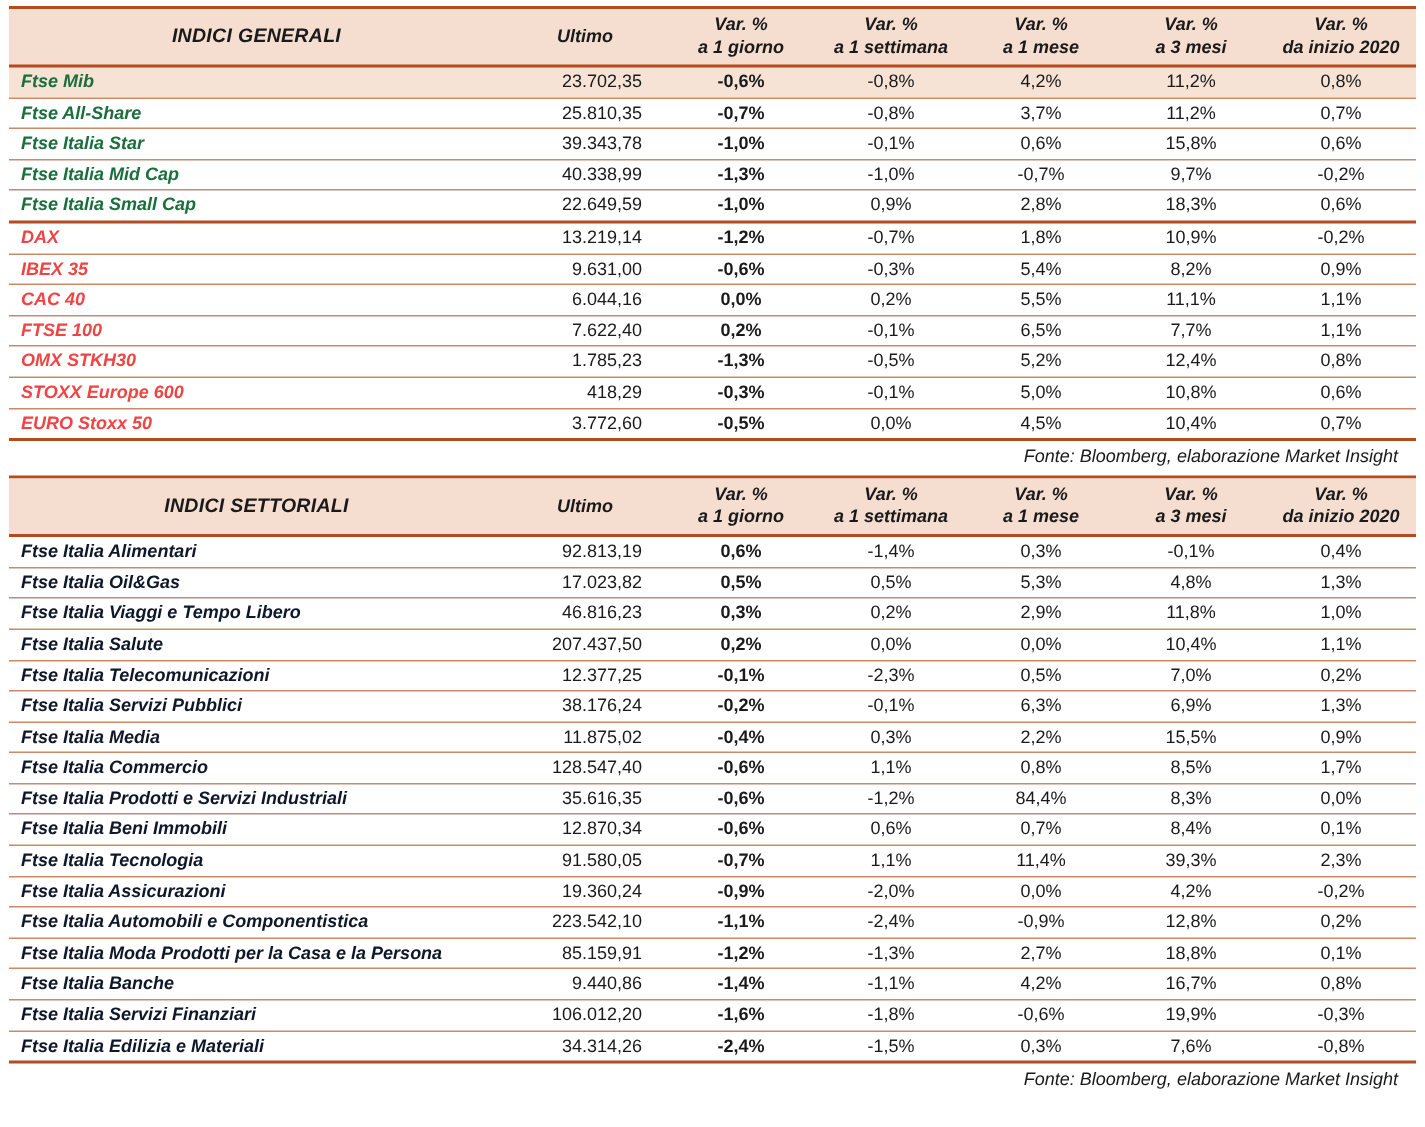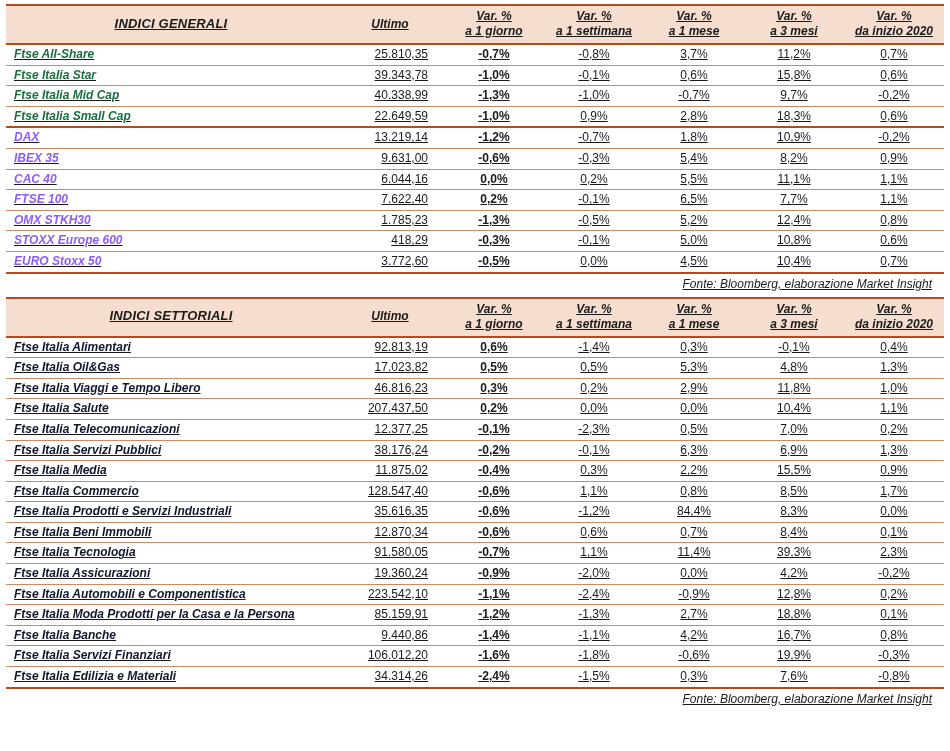--- a/index.html
+++ b/index.html
@@ -14,21 +14,20 @@
     font-size: 12px;
     color: #1a1a1a;
     overflow: hidden;
   }
   .page {
     width: 942px;
     height: 751px;
     position: relative;
     box-sizing: border-box;
     padding: 4px 6px 0 6px;
-    text-decoration: underline;
   }
   .block {
     width: 938px;
     border-top: 2px solid #b44a1e;
     border-bottom: 2px solid #b44a1e;
     box-sizing: border-box;
     margin-bottom: 0;
   }
   table {
     width: 100%;
@@ -81,21 +80,21 @@
   }
   td.name {
     font-weight: bold;
     font-style: italic;
     color: #1a6f3c;
     text-align: left;
     padding-left: 8px;
   }
   .block.settoriali td.name { color: #0f172a; }
   td.name.dark {
-    color: #8b5cf6;
+    color: #ef4444;
   }
   td.last {
     text-align: right;
     padding-right: 16px;
   }
   td.var {
     text-align: center;
   }
   td.var.bold {
     font-weight: bold;
@@ -150,20 +149,29 @@
             <span class="l1">Var. %</span>
             <span class="l2">a 3 mesi</span>
           </th>
           <th class="var-cell">
             <span class="l1">Var. %</span>
             <span class="l2">da inizio 2020</span>
           </th>
         </tr>
       </thead>
       <tbody>
+        <tr class="highlight">
+          <td class="name">Ftse Mib</td>
+          <td class="last">23.702,35</td>
+          <td class="var bold">-0,6%</td>
+          <td class="var">-0,8%</td>
+          <td class="var">4,2%</td>
+          <td class="var">11,2%</td>
+          <td class="var">0,8%</td>
+        </tr>
         <tr>
           <td class="name">Ftse All-Share</td>
           <td class="last">25.810,35</td>
           <td class="var bold">-0,7%</td>
           <td class="var">-0,8%</td>
           <td class="var">3,7%</td>
           <td class="var">11,2%</td>
           <td class="var">0,7%</td>
         </tr>
         <tr>

